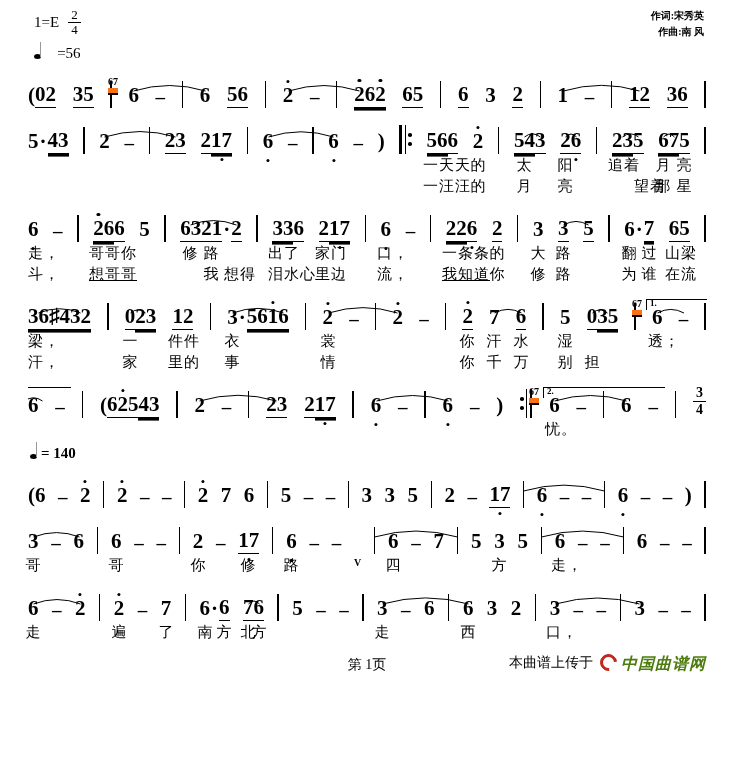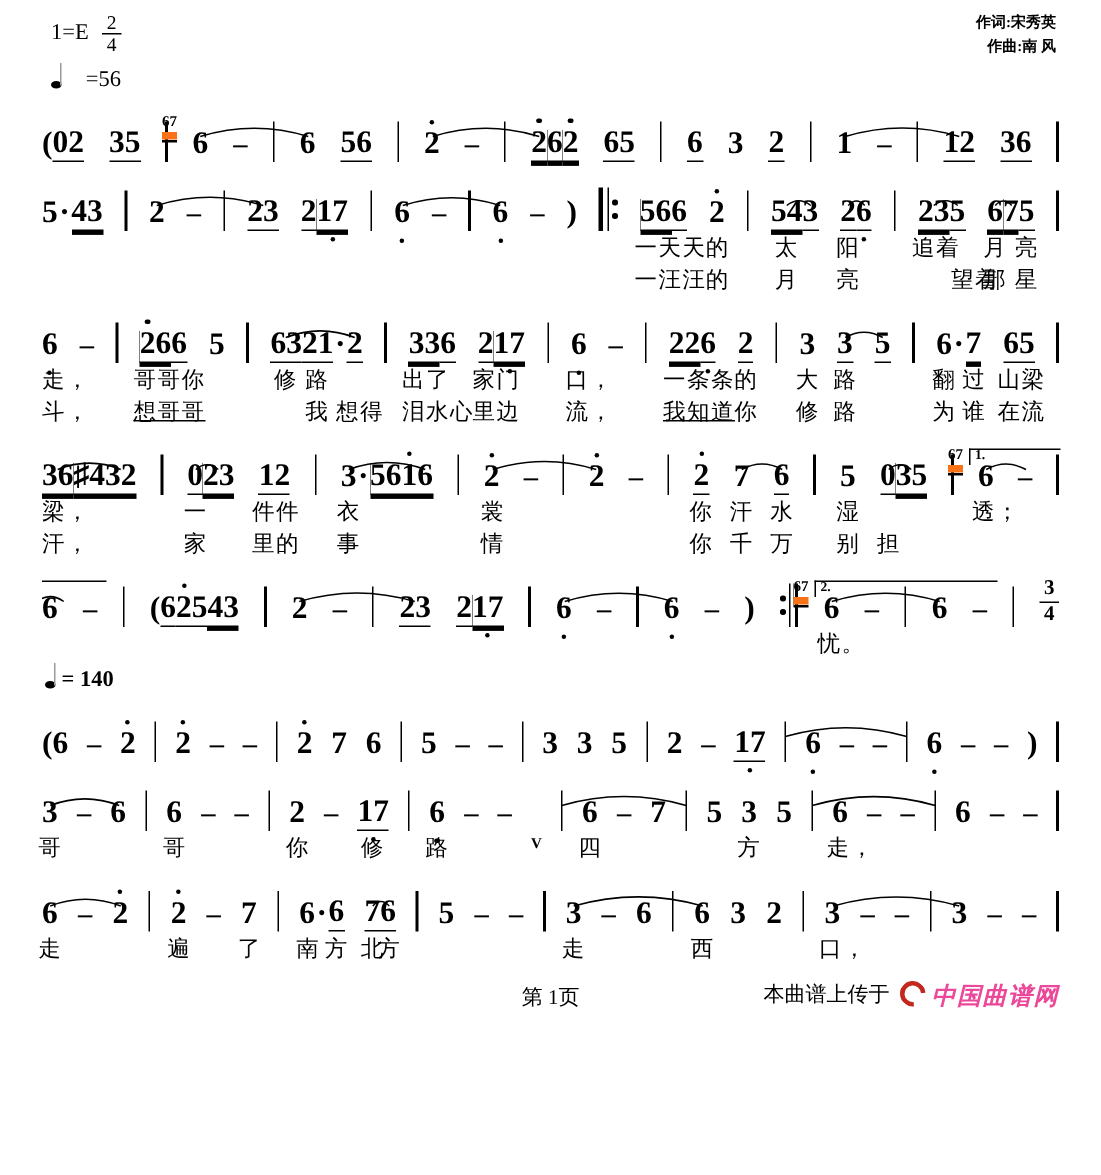--- a/index.html
+++ b/index.html
@@ -982,16 +982,16 @@
           <path d="M 527.5 15 Q 569.5 3 611.5 15" fill="none" stroke="#000" stroke-width="1"></path>
         </svg>
       </div>
     </div>
 
   <div class="footer">
     <span class="page-num">第 1页</span>
     <span class="upload">
       <span>本曲谱上传于</span>
       <span class="logo" style="border-color: rgb(195, 39, 29) transparent rgb(195, 39, 29) rgb(195, 39, 29);"></span>
-      <span class="site" style="color: #ec4899;">中国曲谱网</span>
+      <span class="site" style="color: #4d7c0f;">中国曲谱网</span>
     </span>
   </div>
 </div>
 
 </body></html>

